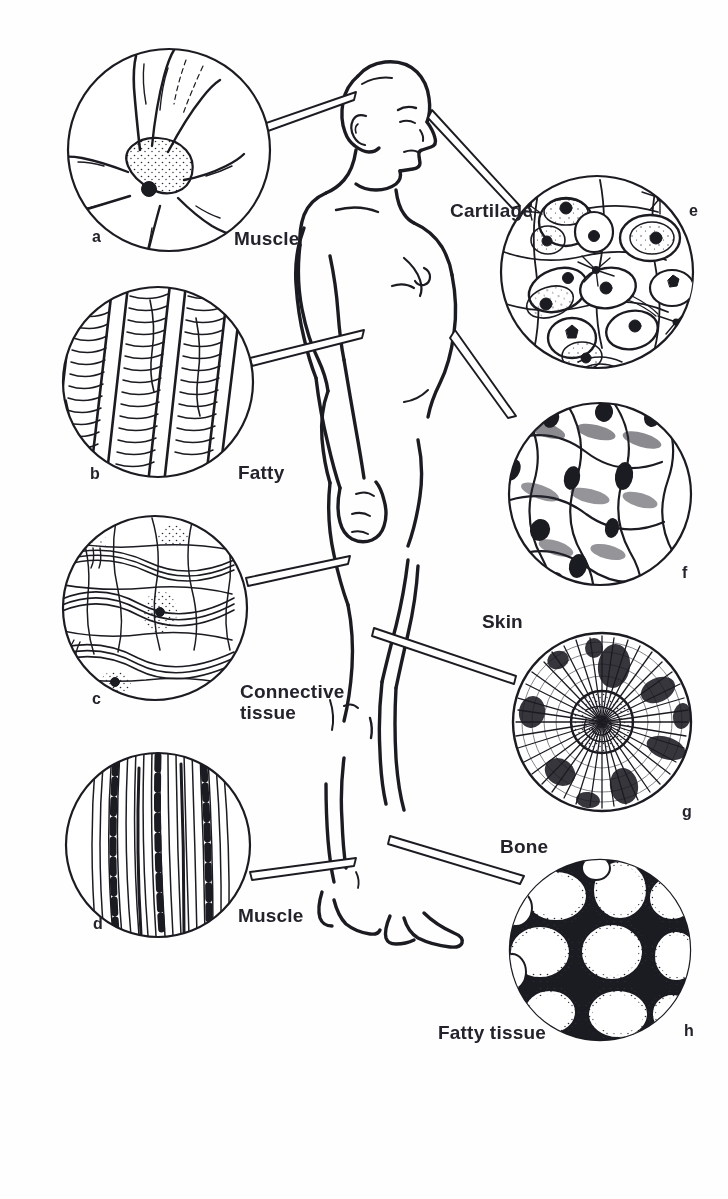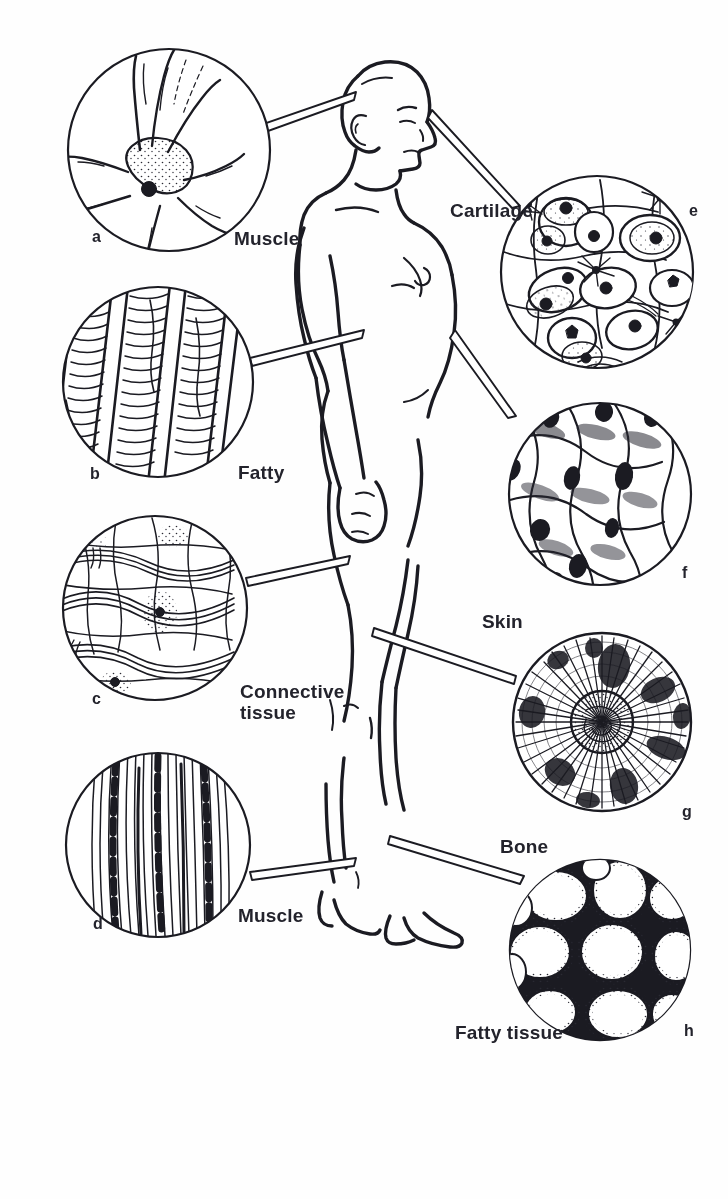--- a/index.html
+++ b/index.html
@@ -578,16 +578,16 @@
 
   <div class="lbl big" style="left:450px;top:200px;">Cartilage</div>
   <div class="lbl key" style="left:689px;top:202px;">e</div>
 
   <div class="lbl big" style="left:482px;top:564px;margin-top:47px;">Skin</div>
   <div class="lbl key" style="left:682px;top:564px;">f</div>
 
   <div class="lbl big" style="left:500px;top:803px;margin-top:33px;">Bone</div>
   <div class="lbl key" style="left:682px;top:803px;">g</div>
 
-  <div class="lbl big" style="left:455px;top:1022px;">Fatty tissue</div>
+  <div class="lbl big" style="left:438px;top:1022px;">Fatty tissue</div>
   <div class="lbl key" style="left:684px;top:1022px;">h</div>
 
 </div>
 
 </body></html>

